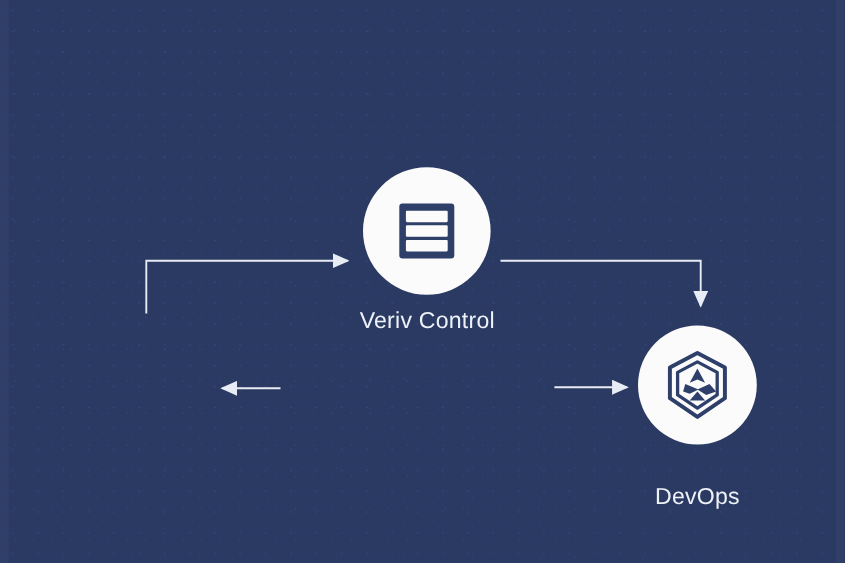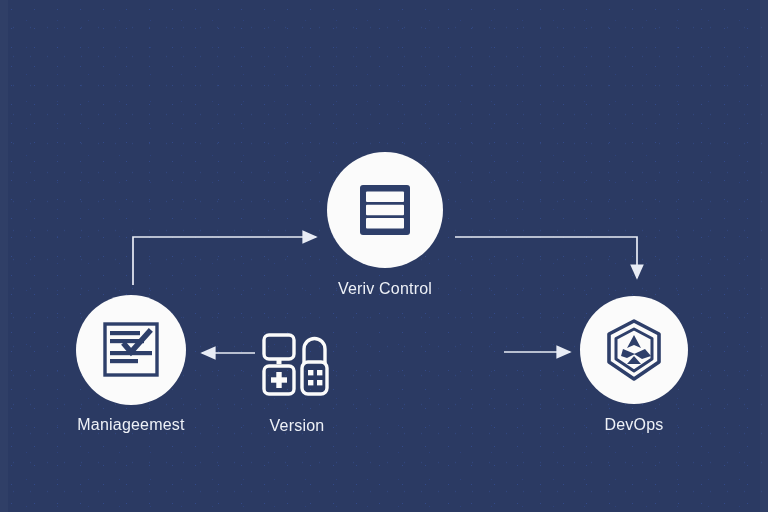--- a/index.html
+++ b/index.html
@@ -59,21 +59,21 @@
     justify-content: center;
     box-shadow: 0 0 0 0 rgba(0,0,0,0);
   }
   .plain {
     display: flex;
     align-items: center;
     justify-content: center;
   }
   .node-label {
     color: #eef1f7;
-    font-size: 16px;
+    font-size: 21px;
     letter-spacing: .2px;
     white-space: nowrap;
     text-align: center;
   }
 
   
   #node-version-control { left: 327px; top: 152px; }
   #node-version-control .disc { width: 116px; height: 116px; }
   #node-version-control .node-label { margin-top: 12px; }
 
@@ -82,21 +82,21 @@
   #node-management .node-label { margin-top: 11px; }
 
   #node-version { left: 257px; top: 330px; }
   #node-version .plain { width: 80px; height: 70px; }
   #node-version .node-label { margin-top: 17px; }
 
   #node-cicd { left: 425px; top: 326px; }
   #node-cicd .plain { width: 76px; height: 76px; }
   #node-cicd .node-label { margin-top: 12px; }
 
-  #node-devops { left: 580px; top: 296px; }
+  #node-devops { left: 580px; top: 296px; gap: 24px; }
   #node-devops .disc { width: 108px; height: 108px; }
   #node-devops .node-label { margin-top: 12px; }
 </style>
 </head>
 <body>
 
 <div id="canvas">
 
   <div id="noise"></div>
   <div class="edge-strip left"></div>
@@ -137,55 +137,21 @@
       <svg width="62" height="62" viewBox="0 0 62 62">
         <rect x="6" y="6" width="50" height="50" rx="3" fill="#2e3f6a"></rect>
         <rect x="12" y="12.5" width="38" height="10.5" rx="1" fill="#fbfbfb"></rect>
         <rect x="12" y="25.8" width="38" height="10.5" rx="1" fill="#fbfbfb"></rect>
         <rect x="12" y="39.1" width="38" height="10.5" rx="1" fill="#fbfbfb"></rect>
       </svg>
     </div>
     <div class="node-label">Veriv Control</div>
   </div>
 
-  <div class="node" id="node-management">
-    <div class="disc">
-      <svg width="62" height="60" viewBox="0 0 62 60">
-        <rect x="5" y="4" width="52" height="51" fill="none" stroke="#2e3f6a" stroke-width="3.4"></rect>
-        <rect x="10" y="11" width="30" height="4.2" fill="#2e3f6a"></rect>
-        <rect x="10" y="19" width="34" height="4.2" fill="#2e3f6a"></rect>
-        <rect x="10" y="31" width="42" height="4.2" fill="#2e3f6a"></rect>
-        <rect x="10" y="39" width="28" height="4.2" fill="#2e3f6a"></rect>
-        <path d="M25,25 L31,32 L49,12" fill="none" stroke="#2e3f6a" stroke-width="5.5" stroke-linecap="square" stroke-linejoin="miter"></path>
-      </svg>
-    </div>
-    <div class="node-label">Maniageemest</div>
-  </div>
 
-  <div class="node" id="node-version">
-    <div class="plain">
-      <svg width="74" height="66" viewBox="0 0 74 66">
-
-        <rect x="4" y="3" width="30" height="24" rx="5" fill="none" stroke="#fbfbfb" stroke-width="3.4"></rect>
-        <rect x="16.5" y="27" width="5" height="5" fill="#fbfbfb"></rect>
-
-        <rect x="4" y="34" width="30" height="28" rx="5" fill="none" stroke="#fbfbfb" stroke-width="3.4"></rect>
-        <rect x="16.3" y="40" width="5.4" height="16" fill="#fbfbfb"></rect>
-        <rect x="11" y="45.3" width="16" height="5.4" fill="#fbfbfb"></rect>
-
-        <path d="M44,31 L44,17 a10.5,10.5 0 0 1 21,0 L65,31" fill="none" stroke="#fbfbfb" stroke-width="3.4"></path>
-        <rect x="42" y="30" width="25" height="32" rx="6" fill="none" stroke="#fbfbfb" stroke-width="3.4"></rect>
-        <rect x="48" y="38" width="5.4" height="5.4" fill="#fbfbfb"></rect>
-        <rect x="57" y="38" width="5.4" height="5.4" fill="#fbfbfb"></rect>
-        <rect x="48" y="48" width="5.4" height="5.4" fill="#fbfbfb"></rect>
-        <rect x="57" y="48" width="5.4" height="5.4" fill="#fbfbfb"></rect>
-      </svg>
-    </div>
-    <div class="node-label">Version</div>
-  </div>
 
 
   <div class="node" id="node-devops">
     <div class="disc">
       <svg width="64" height="64" viewBox="0 0 64 64">
         <path d="M32,3 L57,16 L57,44 L32,61 L7,44 L7,16 z" fill="none" stroke="#2e3f6a" stroke-width="3.6" stroke-linejoin="round"></path>
         <path d="M32,11 L50,20.5 L50,41 L32,53 L14,41 L14,20.5 z" fill="none" stroke="#2e3f6a" stroke-width="3" stroke-linejoin="round"></path>
         <path d="M32,17 L39,30 L32,27 L25,30 z" fill="#2e3f6a"></path>
         <path d="M21,31 L33,36 L25,40 L19,38 z" fill="#2e3f6a"></path>
         <path d="M43,31 L49,38 L40,41 L32,36 z" fill="#2e3f6a"></path>

